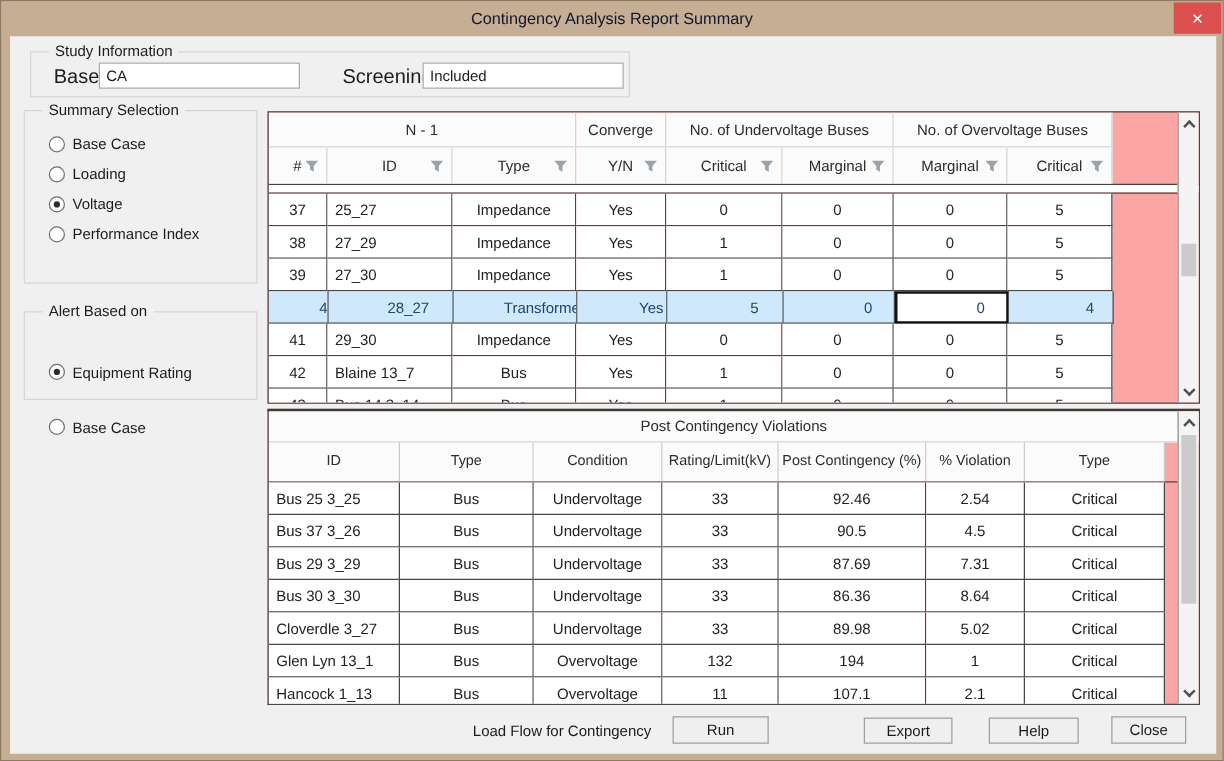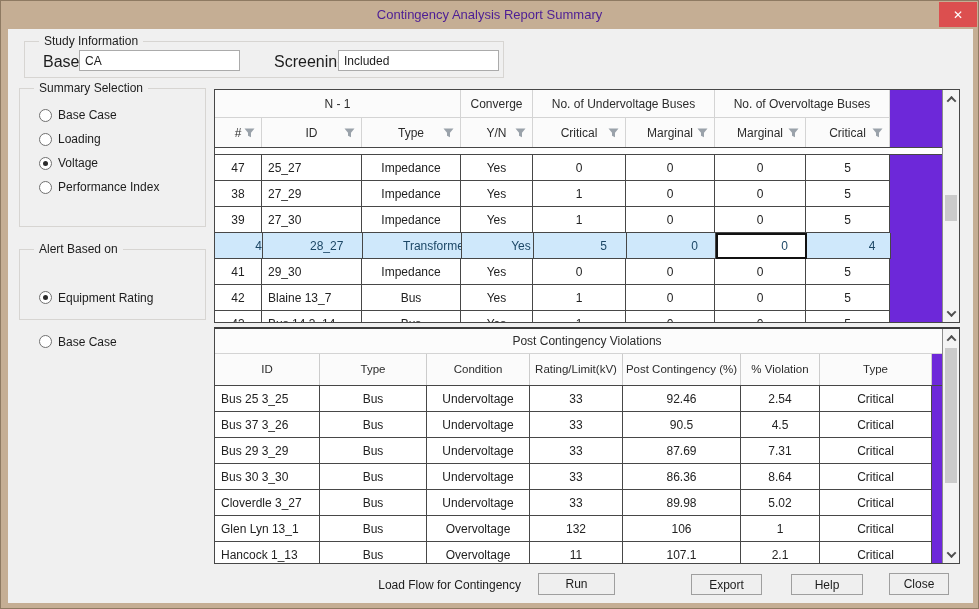--- a/index.html
+++ b/index.html
@@ -3,21 +3,21 @@
 <meta charset="utf-8">
 <style>
   * { margin:0; padding:0; box-sizing:border-box; }
   html,body { background:#888; }
   body { font-family:"Liberation Sans","DejaVu Sans",sans-serif; font-size:12px; color:#1c1c1c; }
 
   .window { position:relative; width:979px; height:609px; background:#c5ae94; border:1px solid #8e7a62; overflow:hidden; }
 
   
   .titlebar { position:absolute; left:0; top:0; width:100%; height:28px; background:#c5ae94; }
-  .titlebar .title { position:absolute; left:0; right:0; top:6px; text-align:center; font-size:13px; color:#4c1d95; }
+  .titlebar .title { position:absolute; left:0; right:0; top:6px; text-align:center; font-size:13px; color:#0f172a; }
   .close-btn { position:absolute; left:938px; top:1px; width:38px; height:25px; background:#dc4f4f; color:#fff;
                display:flex; align-items:center; justify-content:center; font-size:12px; font-weight:bold; cursor:pointer; }
 
   .content-bg { position:absolute; left:7px; top:28px; width:965px; height:574px; background:#f0f0f0; }
 
   
   .groupbox { position:absolute; border:1px solid #d7d5d2; background:#f0f0f0; }
   .legend { position:absolute; top:-8px; left:14px; background:#f0f0f0; padding:0 5px; font-size:12px; color:#1c1c1c; white-space:nowrap; }
   .gb-study { left:23px; top:40px; width:480px; height:37px;padding-left:24px; }
   .gb-summary { left:18px; top:87px; width:187px; height:139px; }
@@ -36,21 +36,21 @@
   .radio-list.alert { top:16px; }
   .radio-row { display:flex; align-items:center; height:24px; cursor:pointer; }
   .radio-list.alert .radio-row { height:25px;margin-top:19px; }
   .rb { width:13px; height:13px; border:1px solid #707070; border-radius:50%; background:#fff; margin-right:6px;
         position:relative; flex:none; }
   .radio-row.selected .rb::after { content:""; position:absolute; left:3px; top:3px; width:5px; height:5px;
         border-radius:50%; background:#2b2b2b; }
   .radio-label { font-size:12px; }
 
   
-  .table-panel { position:absolute; background:#6d28d9; border:1px solid #474747; overflow:hidden; }
+  .table-panel { position:absolute; background:#fca5a5; border:1px solid #474747; overflow:hidden; }
   .panel-top { left:213px; top:88px; width:746px; height:234px; }
   .panel-bottom { left:213px; top:326px; width:746px; height:237px; border-top:2px solid #3c3c3c; }
 
   .row-flex { display:flex; }
   
   .tc1{width:47px;} .tc2{width:100px;} .tc3{width:99px;} .tc4{width:72px;}
   .tc5{width:93px;} .tc6{width:89px;} .tc7{width:91px;} .tc8{width:84px;}
   .g1{width:246px;} .g2{width:72px;} .g3{width:182px;} .g4{width:175px;}
   
   .bc1{width:105px;} .bc2{width:107px;} .bc3{width:103px;} .bc4{width:93px;}
@@ -216,21 +216,21 @@
           <span>Critical</span>
           <svg class="funnel" width="11" height="10" viewBox="0 0 11 10">
             <path d="M0.5 0.5 H10.5 L7 4.8 V9.3 L4 7.8 V4.8 Z" fill="#9aa2aa"></path>
           </svg>
         </div>
     </div>
     <div class="tt-gap"></div>
     <div class="tt-body">
 
         <div class="trow">
-          <div class="td tc1">47</div>
+          <div class="td tc1">37</div>
           <div class="td tc2 left">25_27</div>
           <div class="td tc3">Impedance</div>
           <div class="td tc4">Yes</div>
           <div class="td tc5">0</div>
           <div class="td tc6">0</div>
           <div class="td tc7">0</div>
           <div class="td tc8">5</div>
         </div>
 
         <div class="trow">
@@ -372,21 +372,21 @@
           <div class="td bc5">89.98</div>
           <div class="td bc6">5.02</div>
           <div class="td bc7">Critical</div>
         </div>
 
         <div class="trow">
           <div class="td bc1 left">Glen Lyn 13_1</div>
           <div class="td bc2">Bus</div>
           <div class="td bc3">Overvoltage</div>
           <div class="td bc4">132</div>
-          <div class="td bc5">106</div>
+          <div class="td bc5">194</div>
           <div class="td bc6">1</div>
           <div class="td bc7">Critical</div>
         </div>
 
         <div class="trow">
           <div class="td bc1 left">Hancock  1_13</div>
           <div class="td bc2">Bus</div>
           <div class="td bc3">Overvoltage</div>
           <div class="td bc4">11</div>
           <div class="td bc5">107.1</div>

